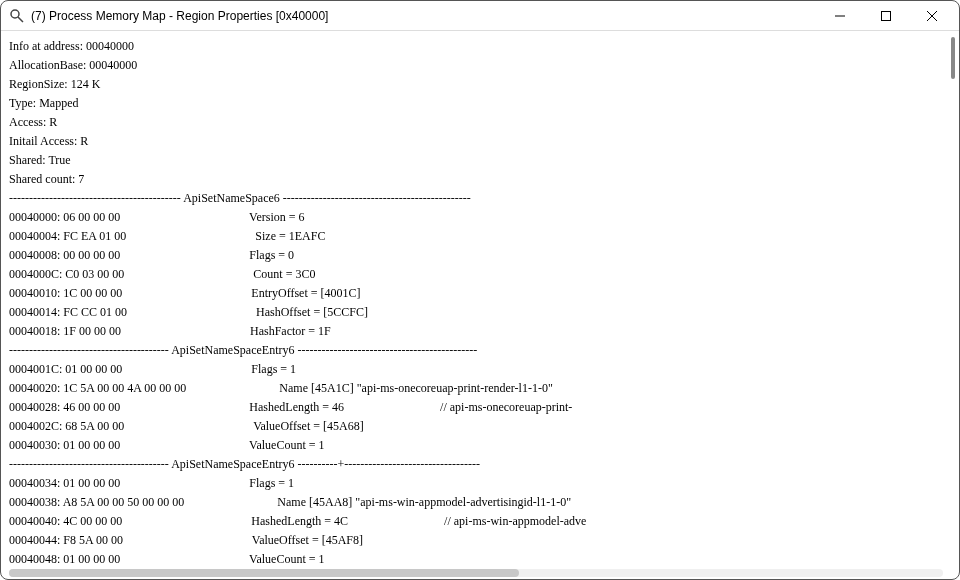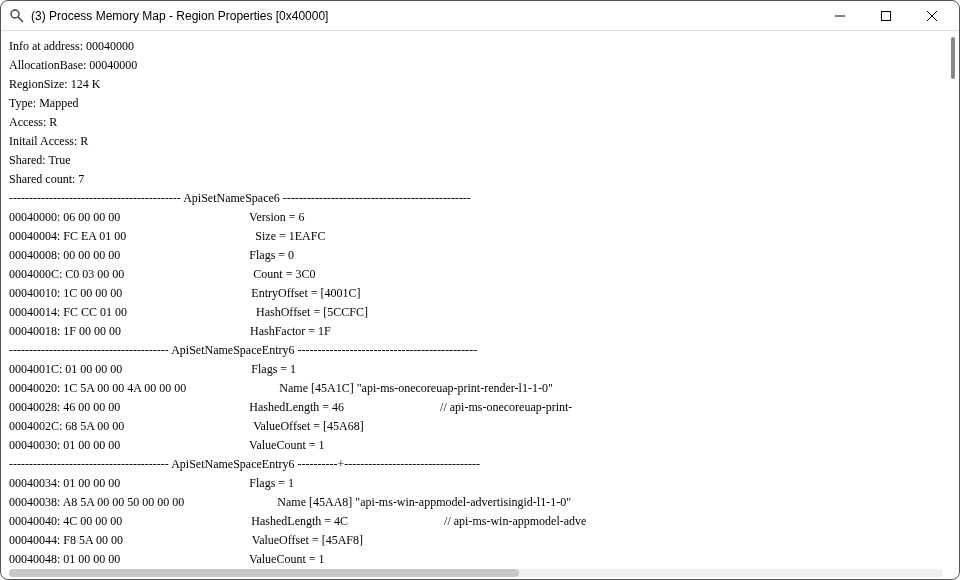--- a/index.html
+++ b/index.html
@@ -57,21 +57,21 @@
 </head>
 <body>
 
 <div class="titlebar">
   <span class="icon">
     <svg viewBox="0 0 16 16">
         <circle cx="6" cy="6" r="4" fill="none" stroke="#444" stroke-width="1.5"></circle>
         <line x1="9" y1="9" x2="14" y2="14" stroke="#444" stroke-width="1.5"></line>
       </svg>
   </span>
-  <span class="title">(3) Process Memory Map - Region Properties [0x40000]</span>
+  <span class="title">(7) Process Memory Map - Region Properties [0x40000]</span>
   <div class="winbtns">
     <div class="winbtn">
       <svg viewBox="0 0 10 10">
           <line x1="0" y1="5" x2="10" y2="5" stroke="#000" stroke-width="1"></line>
         </svg>
     </div>
     <div class="winbtn">
       <svg viewBox="0 0 10 10">
           <rect x="0.5" y="0.5" width="9" height="9" fill="none" stroke="#000" stroke-width="1"></rect>
         </svg>

